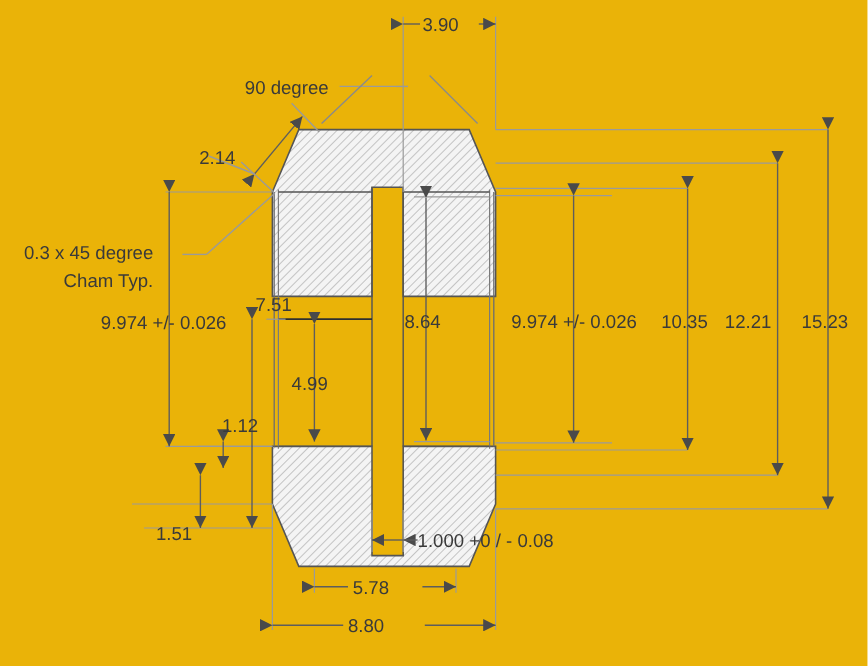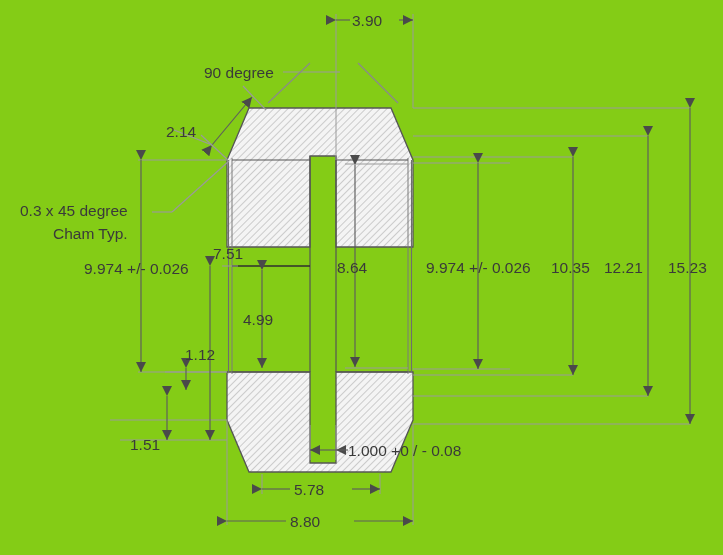--- a/index.html
+++ b/index.html
@@ -1,21 +1,21 @@
 <!DOCTYPE html>
 <html><head>
 <meta charset="utf-8">
 <style>
   html,body{margin:0;padding:0;background:#ffffff;}
   body{
     width:723px;height:555px;overflow:hidden;
     font-family:"Liberation Sans","DejaVu Sans",sans-serif;
     color:#2b2b2b;
   }
-  #stage{position:relative;width:723px;height:555px;background:#84cc16;}
+  #stage{position:relative;width:723px;height:555px;background:#eab308;}
   #stage svg{position:absolute;left:0;top:0;}
   .dimtext{
     font-family:"Liberation Sans","DejaVu Sans",sans-serif;
     font-size:15.5px;
     fill:#3a3a3a;
     white-space:pre;
   }
 </style>
 </head>
 <body>

